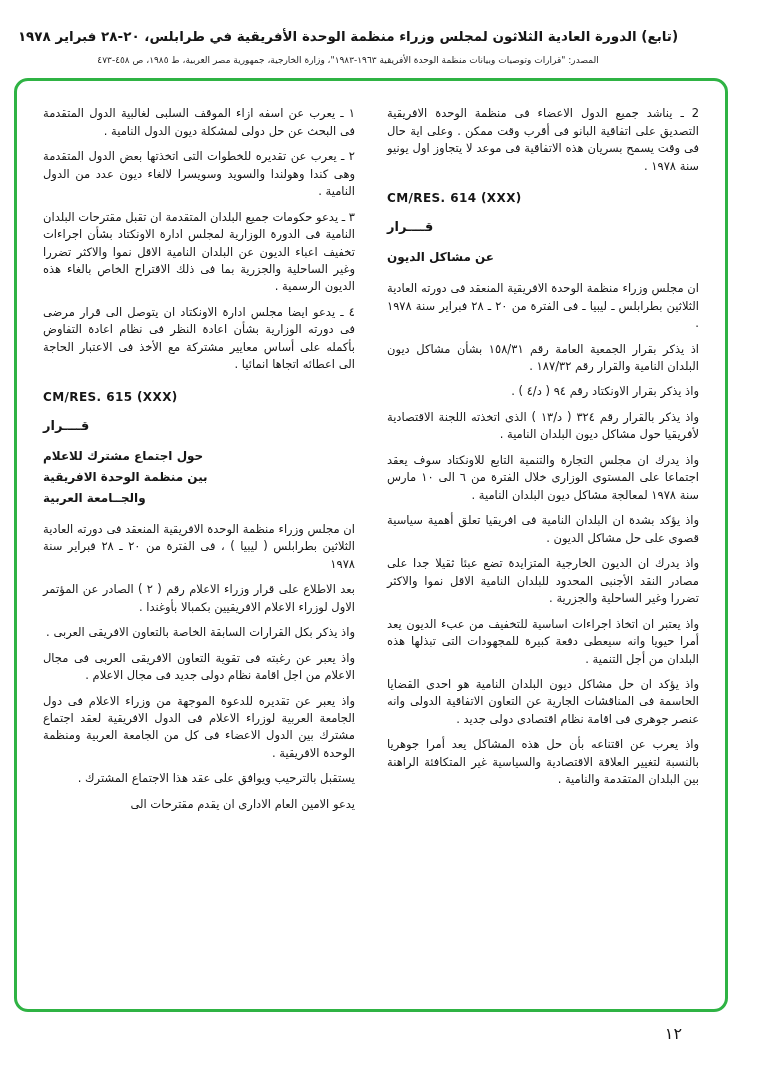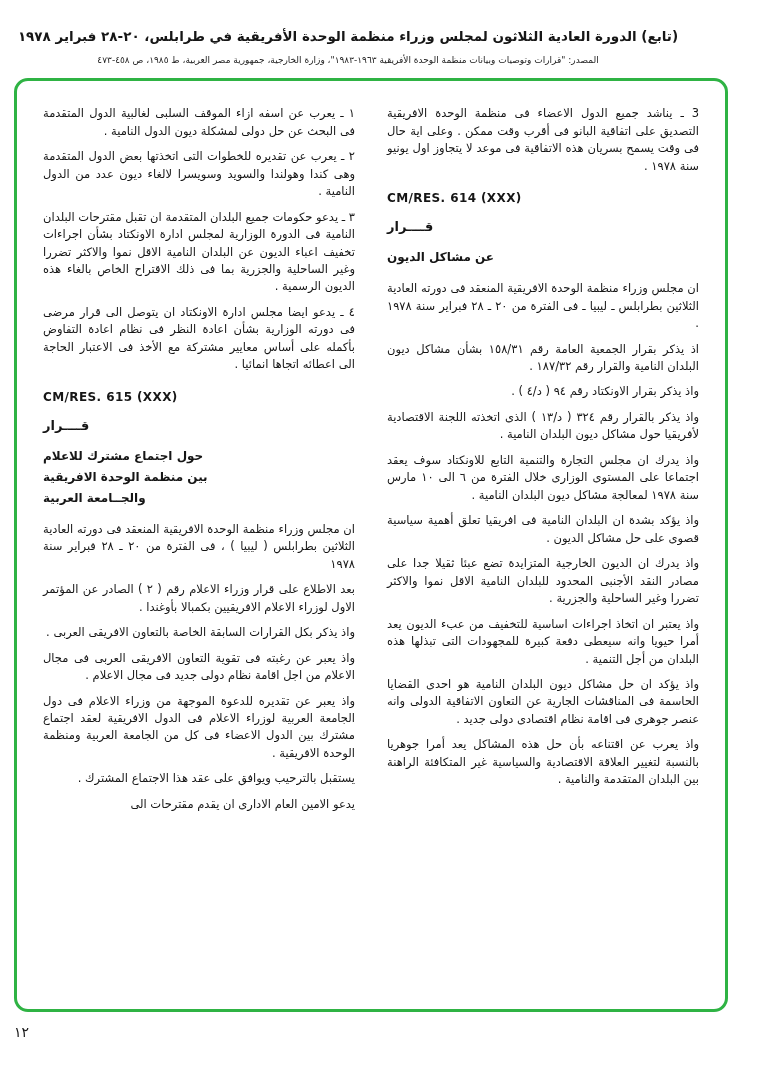--- a/index.html
+++ b/index.html
@@ -69,41 +69,41 @@
   }
   .decree-subtitle {
     text-align:left;
     font-weight:bold;
     font-size:12px;
     margin:4px 0 12px;
     white-space:pre-line;
     line-height:1.75;
   }
   .page-number {
-    text-align:left;
+    text-align:right;
     margin-top:12px;
-    font-size:14px;
+    font-size:16px;
     letter-spacing:4px;
     direction:rtl;
   }
 </style>
 </head>
 <body>
 
 <div class="page">
 
   <div class="header">
     <div class="doc-title">(تابع) الدورة العادية الثلاثون لمجلس وزراء منظمة الوحدة الأفريقية في طرابلس، ٢٠-٢٨ فبراير ١٩٧٨</div>
     <div class="doc-source">المصدر: "قرارات وتوصيات وبيانات منظمة الوحدة الأفريقية ١٩٦٣-١٩٨٣"، وزارة الخارجية، جمهورية مصر العربية، ط ١٩٨٥، ص ٤٥٨-٤٧٣</div>
   </div>
 
   <div class="content-box">
     <div class="columns">
       <div class="col" id="col-right">
-          <p class="para">3 ـ يناشد جميع الدول الاعضاء فى منظمة الوحدة الافريقية التصديق على اتفاقية البانو فى أقرب وقت ممكن . وعلى اية حال فى وقت يسمح بسريان هذه الاتفاقية فى موعد لا يتجاوز اول يونيو سنة ١٩٧٨ .</p>
+          <p class="para">2 ـ يناشد جميع الدول الاعضاء فى منظمة الوحدة الافريقية التصديق على اتفاقية البانو فى أقرب وقت ممكن . وعلى اية حال فى وقت يسمح بسريان هذه الاتفاقية فى موعد لا يتجاوز اول يونيو سنة ١٩٧٨ .</p>
           <div class="res-ref">CM/RES. 614 (XXX)</div>
           <div class="decree-title">قــــرار</div>
           <div class="decree-subtitle">عن مشاكل الديون</div>
           <p class="para">ان مجلس وزراء منظمة الوحدة الافريقية المنعقد فى دورته العادية الثلاثين بطرابلس ـ ليبيا ـ فى الفترة من ٢٠ ـ ٢٨ فبراير سنة ١٩٧٨ .</p>
           <p class="para">اذ يذكر بقرار الجمعية العامة رقم ١٥٨/٣١ بشأن مشاكل ديون البلدان النامية والقرار رقم ١٨٧/٣٢ .</p>
           <p class="para">واذ يذكر بقرار الاونكتاد رقم ٩٤ ( د/٤ ) .</p>
           <p class="para">واذ يذكر بالقرار رقم ٣٢٤ ( د/١٣ ) الذى اتخذته اللجنة الاقتصادية لأفريقيا حول مشاكل ديون البلدان النامية .</p>
           <p class="para">واذ يدرك ان مجلس التجارة والتنمية التابع للاونكتاد سوف يعقد اجتماعا على المستوى الوزارى خلال الفترة من ٦ الى ١٠ مارس سنة ١٩٧٨ لمعالجة مشاكل ديون البلدان النامية .</p>
           <p class="para">واذ يؤكد بشدة ان البلدان النامية فى افريقيا تعلق أهمية سياسية قصوى على حل مشاكل الديون .</p>
           <p class="para">واذ يدرك ان الديون الخارجية المتزايدة تضع عبئا ثقيلا جدا على مصادر النقد الأجنبى المحدود للبلدان النامية الاقل نموا والاكثر تضررا وغير الساحلية والجزرية .</p>

